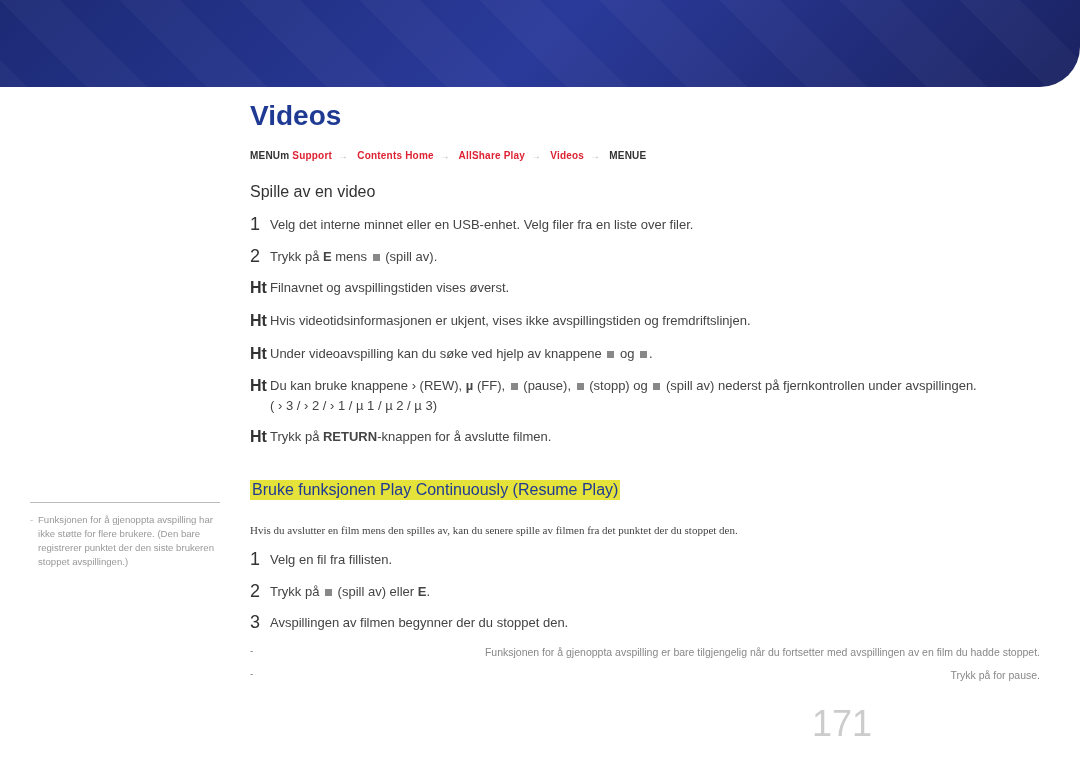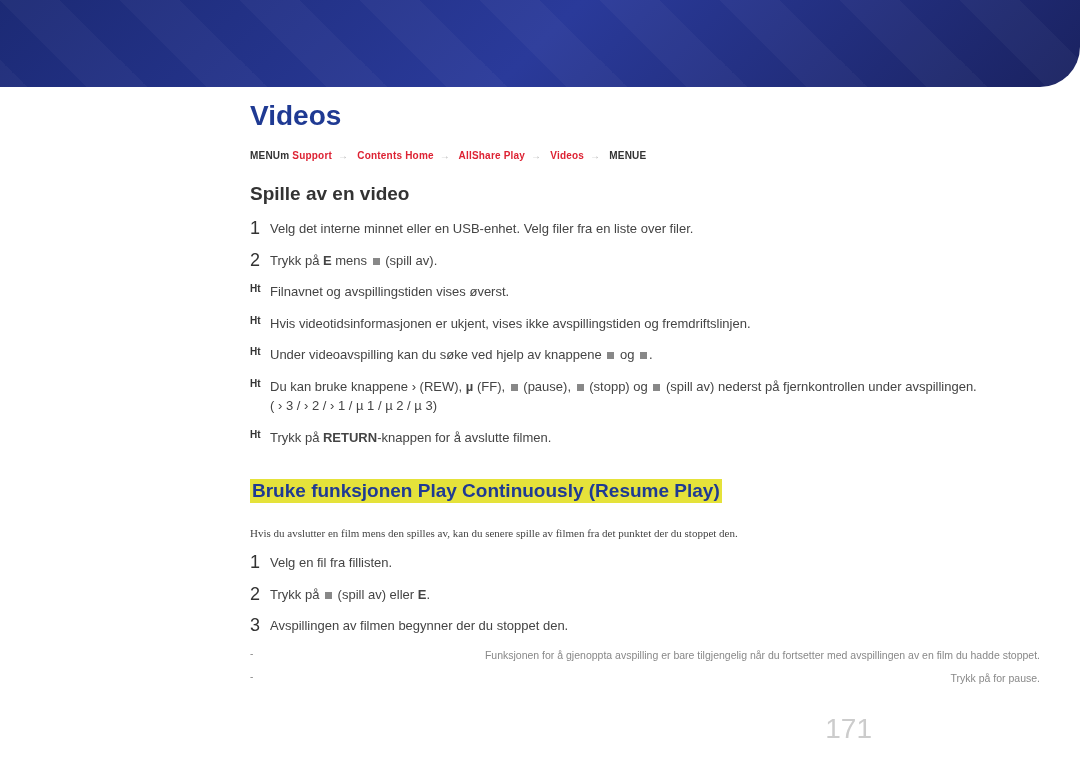--- a/index.html
+++ b/index.html
@@ -8,38 +8,38 @@
   .hdr-band { position: absolute; left: 0; top: 0; width: 1080px; height: 87px; background: linear-gradient(135deg,#1c2a75,#2a3a9a,#1a2260); border-bottom-right-radius: 40px; overflow: hidden; }
   .hdr-band::before { content:""; position:absolute; inset:0; background-image:
       linear-gradient(45deg, rgba(255,255,255,0.05) 25%, transparent 25%, transparent 50%, rgba(255,255,255,0.05) 50%, rgba(255,255,255,0.05) 75%, transparent 75%);
       background-size: 120px 120px; opacity:.6; }
   .content { position: absolute; left: 250px; top: 100px; width: 790px; }
   .title { color: #1f3a93; font-size: 28px; font-weight: 600; margin-bottom: 18px; }
   .bc { font-size: 10px; font-weight: 600; margin-bottom: 22px; letter-spacing: .2px; }
   .bc .sep { color:#bbb; margin:0 6px; }
   .bc .dark { color:#333; }
   .bc .red { color:#d23;text-align:center; }
-  .h2 { color:#333; font-size:19px; font-weight:700; margin:8px 0 14px; }
+  .h2 { color:#333; font-size:16px; font-weight:400; margin:8px 0 14px; }
   .h2.hl { color:#1f3a93; background:#e5e23a; display:inline-block; padding:1px 2px; }
   .row { display:flex; margin-bottom:12px; }
   .num { width:20px; color:#333; font-size:18px; font-weight:300; line-height:1; }
-  .ht { width:20px; color:#333; font-size:10px; font-weight:700; line-height:1.3; }
+  .ht { width:20px; color:#333; font-size:16px; font-weight:700; line-height:1.3; }
   .txt { flex:1; color:#444; font-size:13px; line-height:1.5; }
   .txt b { font-weight:700; }
   .sq { display:inline-block; width:7px; height:7px; background:#888; margin:0 2px; vertical-align:middle; }
   .section2 { margin-top: 24px; }
   .intro { color:#444; font-size:11px; margin:10px 0 14px;font-family:Liberation Serif, serif; }
   .bul { display:flex; margin-bottom:8px; }
   .bul .dash { width:14px; color:#888; font-size:10px; }
   .bul .t { flex:1; color:#888; font-size:10.5px; line-height:1.45;text-align:right; }
   .side { position:absolute; left:30px; top:502px; width:200px; }
   .side-rule { border:0; border-top:1px solid #bbb; width:190px; margin-bottom:10px; }
   .side .s { color:#999; font-size:9.6px; line-height:1.45; padding-left:8px; position:relative; }
   .side .s::before { content:"-"; position:absolute; left:0; top:0; color:#bbb; }
-  .pgnum { position:absolute; right:28px; bottom:18px; color:#ccc; font-size:28px; font-weight:300; }
+  .pgnum { position:absolute; right:28px; bottom:18px; color:#ccc; font-size:36px; font-weight:300; }
 </style>
 </head>
 <body>
 
 <div class="page">
   <div class="hdr-band"></div>
 
   <div class="content">
     <div class="title">Videos</div>
 
@@ -116,15 +116,19 @@
           <div class="dash">-</div>
           <div class="t">Funksjonen for å gjenoppta avspilling er bare tilgjengelig når du fortsetter med avspillingen av en film du hadde stoppet.</div>
         </div>
       <div class="bul">
           <div class="dash">-</div>
           <div class="t">Trykk på    for pause.</div>
         </div>
     </div>
   </div>
 
+  <div class="side">
+    <hr class="side-rule">
+    <div class="s">Funksjonen for å gjenoppta avspilling har ikke støtte for flere brukere. (Den bare registrerer punktet der den siste brukeren stoppet avspillingen.)</div>
+  </div>
 
   <div class="pgnum">171</div>
 </div>
 
 </body></html>

